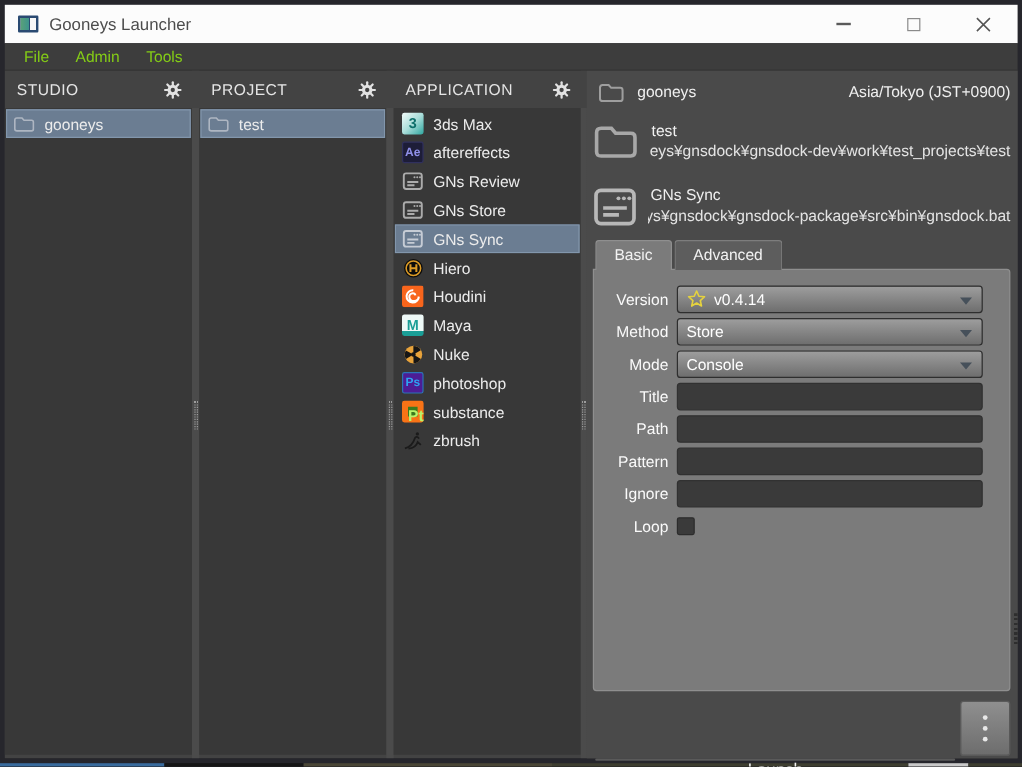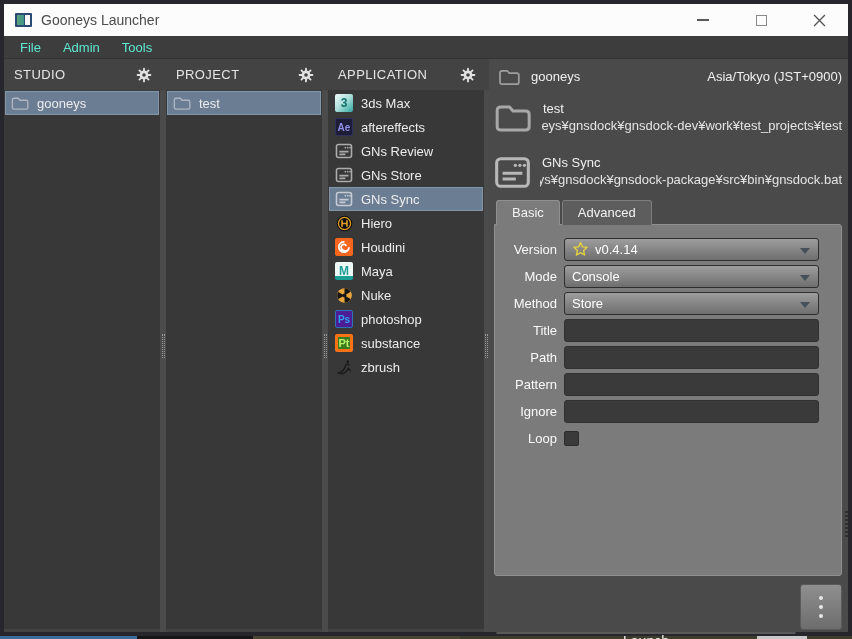--- a/index.html
+++ b/index.html
@@ -16,21 +16,21 @@
               flex:none; }
   .title-text { margin-left:9px; color:#4c4c4c; font-size:14px; }
   .win-controls { margin-left:auto; display:flex; height:100%; }
   .winbtn { width:58px; height:100%; display:flex; align-items:center; justify-content:center; background:transparent; border:0; cursor:default; }
   .glyph-min { width:12px; height:1.5px; background:#5a5a5a; }
   .glyph-max { width:11px; height:11px; border:1px solid #8a8a8a; background:transparent; }
 
   
   .menubar { height:23px; background:#3d3d3d; display:flex; align-items:center; padding-left:5px;
              border-bottom:1px solid #343434; flex:none; }
-  .menu-item { color:#5eead4; font-size:13px; padding:2px 11px; }
+  .menu-item { color:#84cc16; font-size:13px; padding:2px 11px; }
 
   
   .content { flex:1; display:flex; background:#434343; min-height:0; }
 
   .panel { display:flex; flex-direction:column; flex:none; }
   .p-studio { width:156px; } .p-project { width:156px; } .p-application { width:156px; }
   .panel-header { height:31px; display:flex; align-items:center; justify-content:space-between;
                   padding:0 8px 0 10px; color:#e5e5e5; font-size:13px; letter-spacing:.4px; flex:none; }
   .list { flex:1; background:#383838; margin-bottom:3px; overflow:hidden; padding-top:1px; }
   .list-item { height:24px; display:flex; align-items:center; gap:8px; padding:0 4px 0 6px;
@@ -40,21 +40,21 @@
   .vsplit { width:6px; flex:none; display:flex; align-items:center; justify-content:center;
             background:linear-gradient(#434343 0 31px, #4b4b4b 31px); }
   .vsplit.thin { width:5px; }
   .grip { width:3px; height:24px; border-left:1px dotted #9c9c9c; border-right:1px dotted #9c9c9c; }
 
   
   .ico { width:18px; height:18px; flex:none; display:grid; place-items:center; font-weight:bold; border-radius:2px; }
   .i3ds { background:linear-gradient(135deg,#f2fbfa 0%, #a9ddd9 50%, #2fa7a0 100%); color:#0e6f6b; font-size:12px; }
   .iae  { background:#1d1d38; color:#8f8fe8; font-size:10px; border:1px solid #30305e; }
   .ips  { background:#4c1d95; color:#2ea3f2; font-size:10px; border:1px solid #2b74b8; }
-  .ipt  { background:#3c7a1e; color:#b9f36a; font-size:11px; border:3px solid #f97316; }
+  .ipt  { background:#3c7a1e; color:#b9f36a; font-size:13px; border:5px solid #f97316; }
   .imaya{ background:linear-gradient(180deg,#eef9f7 0 76%, #1a9e96 76% 100%); color:#1a9e96; font-size:12px; }
   .isvg { background:transparent; }
 
   
   .rightpane { flex:1; background:#4a4a4a; display:flex; flex-direction:column;
                padding:4px 4px 0 5px; min-width:0; position:relative; }
   .edge-grip { position:absolute; right:0; top:452px; width:3px; height:26px;
                background:repeating-linear-gradient(#2e2e2e 0 2px, transparent 2px 4px); }
 
   .info1 { height:27px; display:flex; align-items:center; padding:0 2px 0 4px; color:#f0f0f0; font-size:13px; flex:none; }
@@ -385,34 +385,34 @@
               <svg width="17" height="17" viewBox="0 0 20 20">
                 <path d="M10 1.8 l2.3 5.1 5.5 .5 -4.2 3.7 1.2 5.4 -4.8 -2.9 -4.8 2.9 1.2 -5.4 -4.2 -3.7 5.5 -.5 z" fill="none" stroke="#e5d23e" stroke-width="1.6" stroke-linejoin="round"></path>
               </svg>
               <span>v0.4.14</span>
               <i class="dd-arrow"></i>
             </div>
           </div>
         </div>
 
         <div class="frow">
+          <span class="flabel">Method</span>
+          <div class="fctrl">
+            <div class="dropdown">
+              <span>Store</span>
+              <i class="dd-arrow"></i>
+            </div>
+          </div>
+        </div>
+
+        <div class="frow">
           <span class="flabel">Mode</span>
           <div class="fctrl">
             <div class="dropdown">
               <span>Console</span>
-              <i class="dd-arrow"></i>
-            </div>
-          </div>
-        </div>
-
-        <div class="frow">
-          <span class="flabel">Method</span>
-          <div class="fctrl">
-            <div class="dropdown">
-              <span>Store</span>
               <i class="dd-arrow"></i>
             </div>
           </div>
         </div>
 
         <div class="frow">
           <span class="flabel">Title</span>
           <div class="fctrl"><input class="txt" type="text" value="" style=""></div>
         </div>
 

